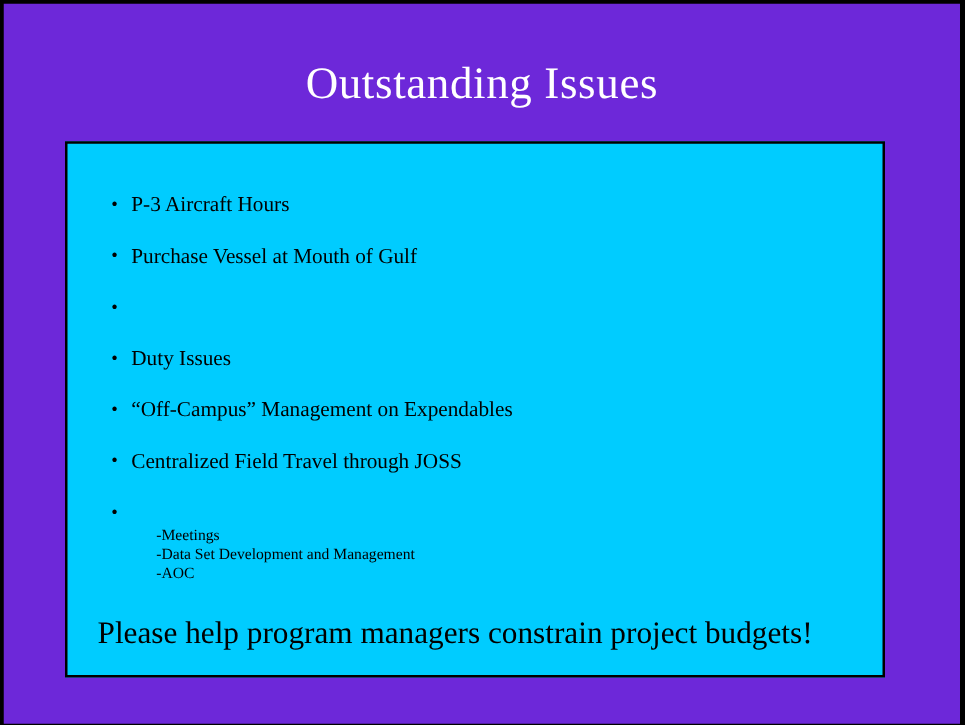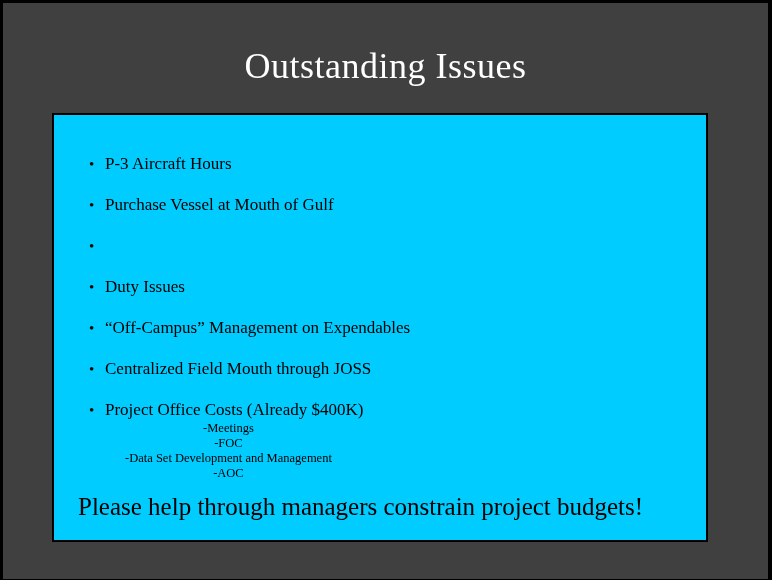--- a/index.html
+++ b/index.html
@@ -7,21 +7,21 @@
     width: 772px; height: 580px;
     background: #000000;
     position: relative;
     overflow: hidden;
     font-family: "Liberation Serif", "DejaVu Serif", serif;
   }
   .slide {
     position: absolute;
     left: 3px; top: 3px;
     width: 765px; height: 576px;
-    background: #404040;
+    background: #6d28d9;
   }
   .slide-title {
     position: absolute;
     left: 0; top: 42px;
     width: 100%;
     text-align: center;
     color: #FFFFFF;
     font-size: 36px;
     line-height: 42px;
     letter-spacing: 0.5px;
@@ -60,21 +60,20 @@
     position: absolute;
     left: 71px; top: 306px;
     margin: 0; padding: 0;
     list-style: none;
   }
   .sub-item {
     color: #000000;
     font-size: 12.5px;
     line-height: 15px;
     white-space: nowrap;
-    text-align: center;
   }
   .closing-line {
     position: absolute;
     left: 24px; top: 377px;
     right: 10px;
     color: #000000;
     font-size: 25px;
     line-height: 30px;
     white-space: nowrap;
   }
@@ -103,31 +102,29 @@
       <li class="bullet-item">
         <span class="bullet-dot">•</span>
         <span>Duty Issues</span>
       </li>
       <li class="bullet-item">
         <span class="bullet-dot">•</span>
         <span>“Off-Campus” Management on Expendables</span>
       </li>
       <li class="bullet-item">
         <span class="bullet-dot">•</span>
-        <span>Centralized Field Mouth through JOSS</span>
+        <span>Centralized Field Travel through JOSS</span>
       </li>
       <li class="bullet-item">
         <span class="bullet-dot">•</span>
-        <span>Project Office Costs (Already $400K)</span>
       </li>
     </ul>
 
     <ul class="sub-list">
       <li class="sub-item">-Meetings</li>
-      <li class="sub-item">-FOC</li>
       <li class="sub-item">-Data Set Development and Management</li>
       <li class="sub-item">-AOC</li>
     </ul>
 
-    <div class="closing-line">Please help through managers constrain project budgets!</div>
+    <div class="closing-line">Please help program managers constrain project budgets!</div>
 
   </div>
 </div>
 
 </body></html>

